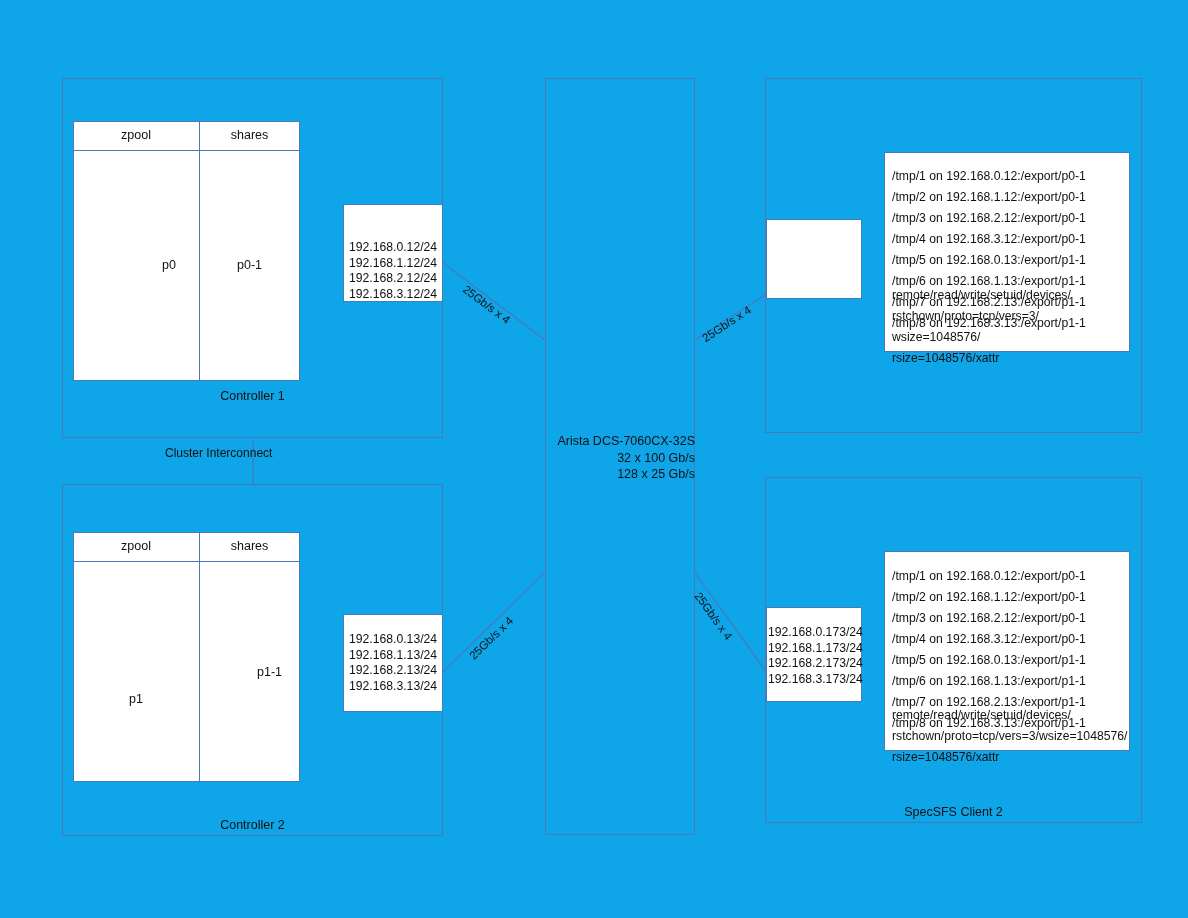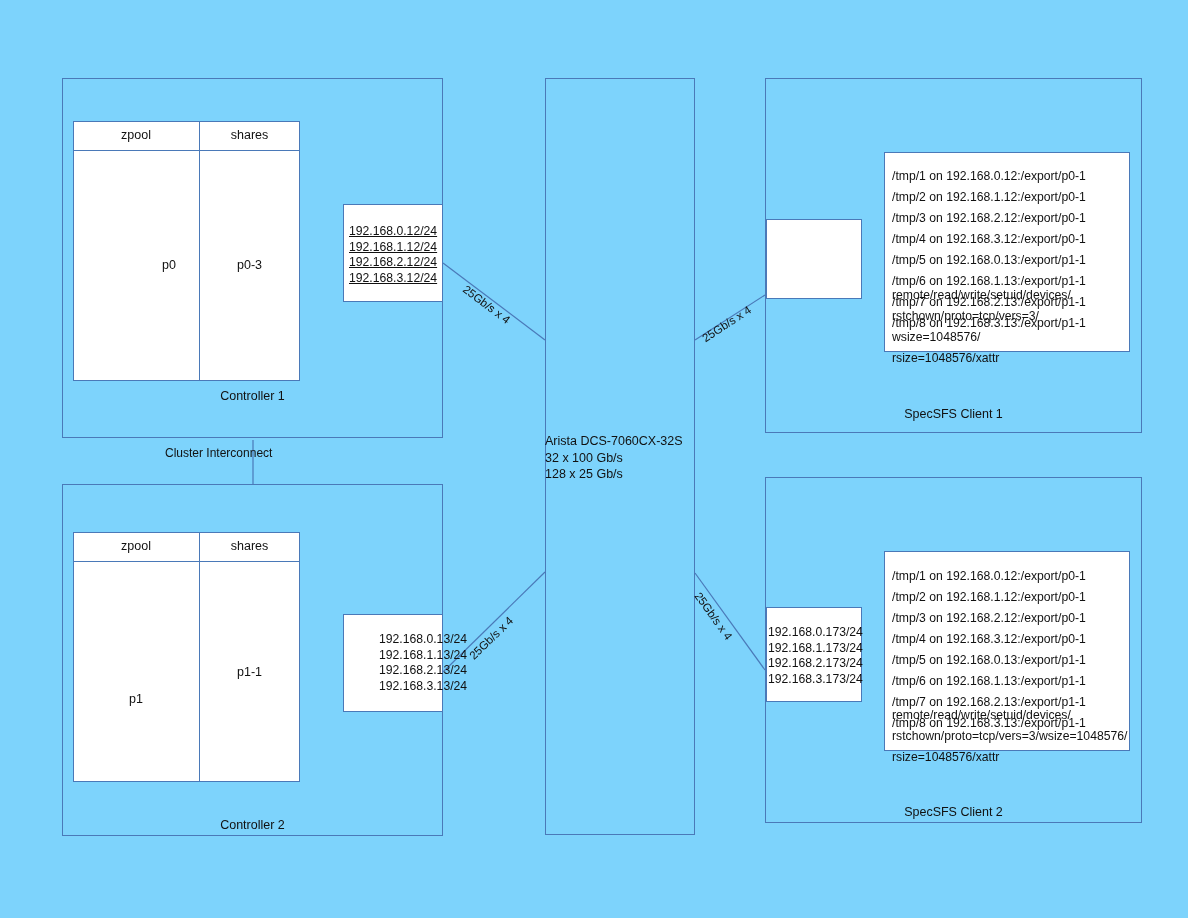--- a/index.html
+++ b/index.html
@@ -9,21 +9,21 @@
     background: #ffffff;
   }
   body {
     font-family: "Liberation Sans", sans-serif;
     color: #000000;
   }
   #canvas {
     position: relative;
     width: 1188px;
     height: 918px;
-    background: #7dd3fc;
+    background: #0ea5e9;
     overflow: hidden;
   }
   .box {
     position: absolute;
     box-sizing: border-box;
     border: 1.3px solid #4a79b8;
     background: transparent;
   }
   .inner-box {
     position: absolute;
@@ -54,21 +54,21 @@
   }
   .mount-list {
     position: absolute;
     font-size: 12.2px;
     line-height: 21px;
     color: #111111;
     white-space: pre;
   }
   .switch-label {
     position: absolute;
-    text-align: left;
+    text-align: right;
     font-size: 12.5px;
     line-height: 16.5px;
     color: #111111;
     white-space: pre;
   }
   .interconnect-label {
     position: absolute;
     font-size: 12px;
     color: #111111;
     white-space: nowrap;
@@ -118,45 +118,45 @@
 
   <div class="box" style="left:62px; top:78px; width:381px; height:360px;"></div>
 
   <div class="inner-box" style="left:73px; top:121px; width:227px; height:260px;"></div>
   <div class="table-divider-h" style="left:73px; top:150px; width:227px;"></div>
   <div class="table-divider-v" style="left:199px; top:121px; height:260px;"></div>
 
   <div class="cell-label" style="left:73px; top:128px; width:126px;">zpool</div>
   <div class="cell-label" style="left:199px; top:128px; width:101px;">shares</div>
   <div class="cell-label" style="left:73px; top:258px; width:126px;margin-left:33px;">p0</div>
-  <div class="cell-label" style="left:199px; top:258px; width:101px;">p0-3</div>
+  <div class="cell-label" style="left:199px; top:258px; width:101px;">p0-1</div>
 
   <div class="inner-box" style="left:343px; top:204px; width:100px; height:98px;"></div>
-  <div class="ip-list" style="left:349px; top:224px; width:95px;text-decoration:underline;">192.168.0.12/24
+  <div class="ip-list" style="left:349px; top:240px; width:95px;">192.168.0.12/24
 192.168.1.12/24
 192.168.2.12/24
 192.168.3.12/24</div>
 
   <div class="caption" style="left:62px; top:389px; width:381px;">Controller 1</div>
 
   <div class="interconnect-label" style="left:165px; top:446px;">Cluster Interconnect</div>
 
   <div class="box" style="left:62px; top:484px; width:381px; height:352px;"></div>
 
   <div class="inner-box" style="left:73px; top:532px; width:227px; height:250px;"></div>
   <div class="table-divider-h" style="left:73px; top:561px; width:227px;"></div>
   <div class="table-divider-v" style="left:199px; top:532px; height:250px;"></div>
 
   <div class="cell-label" style="left:73px; top:539px; width:126px;">zpool</div>
   <div class="cell-label" style="left:199px; top:539px; width:101px;">shares</div>
   <div class="cell-label" style="left:73px; top:665px; width:126px;margin-top:27px;">p1</div>
-  <div class="cell-label" style="left:199px; top:665px; width:101px;">p1-1</div>
+  <div class="cell-label" style="left:199px; top:665px; width:101px;padding-left:20px;">p1-1</div>
 
   <div class="inner-box" style="left:343px; top:614px; width:100px; height:98px;"></div>
-  <div class="ip-list" style="left:349px; top:632px; width:95px;margin-left:30px;">192.168.0.13/24
+  <div class="ip-list" style="left:349px; top:632px; width:95px;">192.168.0.13/24
 192.168.1.13/24
 192.168.2.13/24
 192.168.3.13/24</div>
 
   <div class="caption" style="left:62px; top:818px; width:381px;">Controller 2</div>
 
   <div class="box" style="left:545px; top:78px; width:150px; height:757px;"></div>
   <div class="switch-label" style="left:545px; top:433px; width:150px;">Arista DCS-7060CX-32S
 32 x 100 Gb/s
 128 x 25 Gb/s</div>
@@ -177,21 +177,20 @@
 /tmp/4 on 192.168.3.12:/export/p0-1
 /tmp/5 on 192.168.0.13:/export/p1-1
 /tmp/6 on 192.168.1.13:/export/p1-1
 /tmp/7 on 192.168.2.13:/export/p1-1
 /tmp/8 on 192.168.3.13:/export/p1-1</div>
   <div class="mount-list" style="left:892px; top:285px; width:235px;">remote/read/write/setuid/devices/
 rstchown/proto=tcp/vers=3/
 wsize=1048576/
 rsize=1048576/xattr</div>
 
-  <div class="caption" style="left:765px; top:407px; width:377px;">SpecSFS Client 1</div>
 
   <div class="box" style="left:765px; top:477px; width:377px; height:346px;"></div>
 
   <div class="inner-box" style="left:766px; top:607px; width:96px; height:95px;"></div>
   <div class="ip-list" style="left:768px; top:625px; width:95px;">192.168.0.173/24
 192.168.1.173/24
 192.168.2.173/24
 192.168.3.173/24</div>
 
   <div class="inner-box" style="left:884px; top:551px; width:246px; height:200px;"></div>

